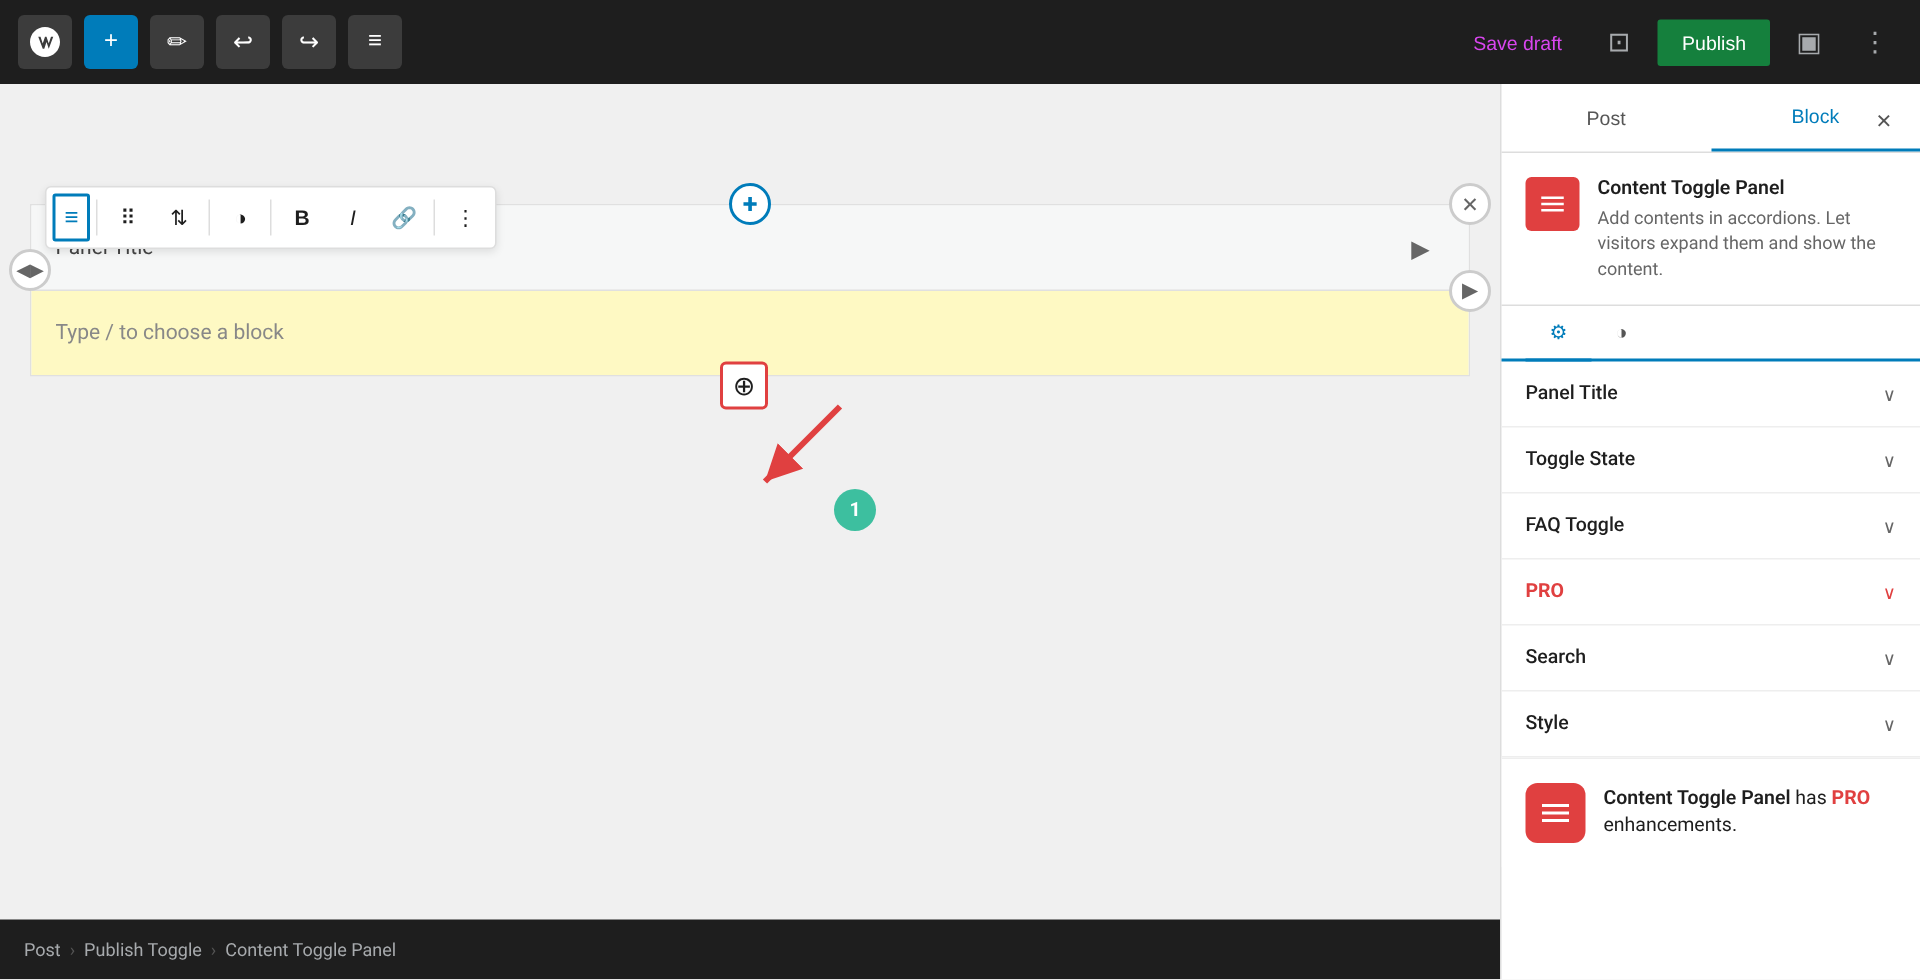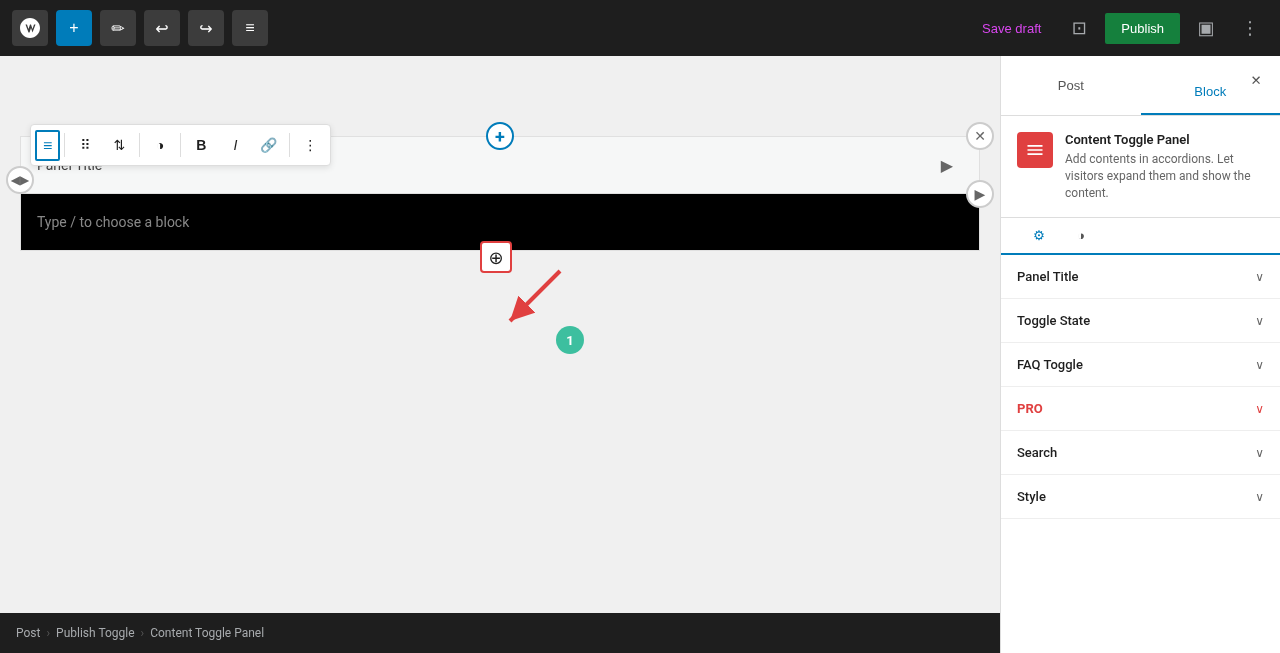--- a/index.html
+++ b/index.html
@@ -120,21 +120,21 @@
 
     
     .badge {
       position: absolute; left: 556px; top: 270px; z-index: 30;
       width: 28px; height: 28px; background: #3dbf9f; border-radius: 50%;
       display: flex; align-items: center; justify-content: center; color: white; font-size: 13px; font-weight: bold;
     }
 
     
     .type-hint {
-      padding: 20px 16px; color: #888; font-size: 14px; background: #000000;
+      padding: 20px 16px; color: #888; font-size: 14px; background: #fef9c3;
     }
 
     
     .breadcrumb-bar {
       height: 40px; background: #1e1e1e; display: flex; align-items: center; padding: 0 16px;
       gap: 6px; flex-shrink: 0;
     }
     .breadcrumb-item {
       color: #a7aaad; font-size: 12px; cursor: pointer;
     }
@@ -143,21 +143,21 @@
     
     .right-sidebar {
       width: 280px; background: white; border-left: 1px solid #ddd; display: flex; flex-direction: column; flex-shrink: 0;
     }
     .sidebar-tabs {
       display: flex; border-bottom: 1px solid #ddd; position: relative;
     }
     .sidebar-tab {
       flex: 1; padding: 14px 0; text-align: center; font-size: 13px; cursor: pointer; color: #555; border: none; background: transparent;
     }
-    .sidebar-tab.active { color: #007cba; border-bottom: 2px solid #007cba; margin-top: 14px; }
+    .sidebar-tab.active { color: #007cba; border-bottom: 2px solid #007cba; }
     .sidebar-close {
       position: absolute; right: 8px; top: 8px; width: 32px; height: 32px; border: none; background: transparent; cursor: pointer; display: flex; align-items: center; justify-content: center; color: #555; border-radius: 4px;
     }
 
     
     .block-info {
       padding: 16px; display: flex; align-items: flex-start; gap: 12px; border-bottom: 1px solid #ddd;
     }
     .block-icon {
       width: 36px; height: 36px; background: #e04040; border-radius: 4px;
@@ -351,18 +351,31 @@
         </div>
       </div>
 
       <div class="settings-section">
         <div class="settings-section-header">
           <span>Style</span>
           <span class="chevron">∨</span>
         </div>
       </div>
 
+      <div style="padding: 16px; border-top: 1px solid #eee; display: flex; align-items: center; gap: 12px; background: white;">
+        <div class="promo-icon">
+          <svg width="24" height="24" viewBox="0 0 24 24" fill="white">
+              <path d="M3 18h18v-2H3v2zm0-5h18v-2H3v2zm0-7v2h18V6H3z"></path>
+            </svg>
+        </div>
+        <div class="promo-text">
+          <span style="font-weight:600;">Content Toggle Panel</span>
+          <span> has </span>
+          <span style="color:#e04040; font-weight:700;">PRO</span>
+          <span>enhancements.</span>
+        </div>
+      </div>
 
     </div>
 
   </div>
 
 </div>
 
 </body></html>

